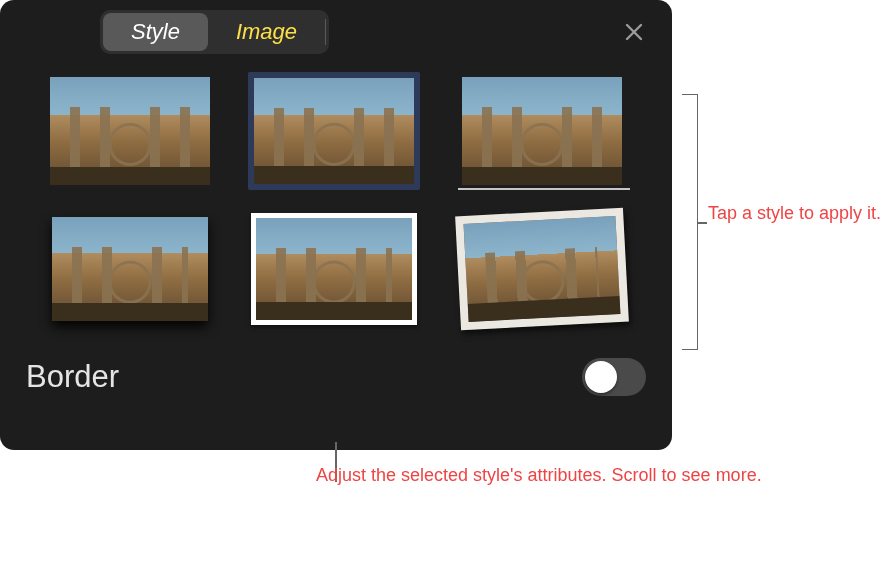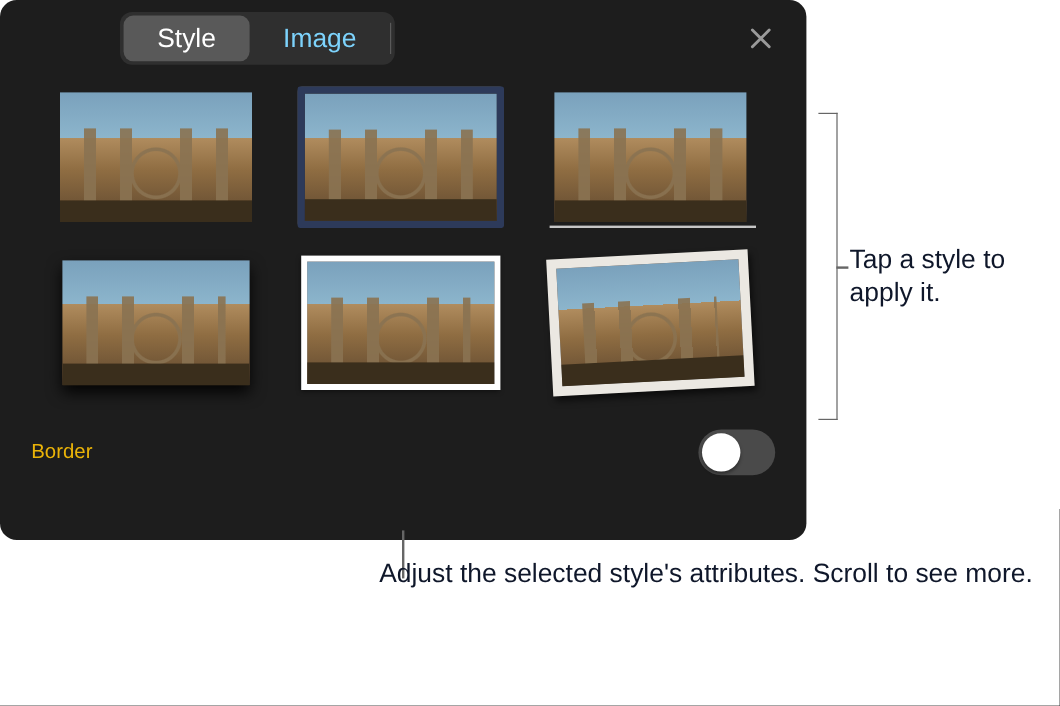--- a/index.html
+++ b/index.html
@@ -18,32 +18,33 @@
       height: 450px;
       background: #1d1d1d;
       border-radius: 14px;
       padding: 10px 20px 20px 20px;
     }
     .header-row {
       display: flex;
       align-items: center;
       justify-content: space-between;
       margin-bottom: 18px;
+      font-style: italic;
     }
     .tabs {
       display: flex;
       background: #2f2f2f;
       border-radius: 10px;
       padding: 3px;
       margin-left: 80px;
     }
     .tab {
       padding: 6px 28px;
       font-size: 22px;
-      color: #7dd3fc;
+      color: #fde047;
       border-radius: 8px;
       cursor: pointer;
       position: relative;
     }
     .tab.active {
       background: #595959;
       color: #fff;
     }
     .tab-divider {
       width: 1px;
@@ -105,22 +106,22 @@
     .style-6 { transform: rotate(-3deg); }
     .style-6 .thumb-img { border: 8px solid #ebe8e2; width: 168px; height: 114px; box-shadow: 2px 4px 6px rgba(0,0,0,0.6); }
     
     .border-row {
       display: flex;
       align-items: center;
       justify-content: space-between;
       padding: 0 6px;
     }
     .border-label {
-      font-size: 17px;
-      color: #eab308;
+      font-size: 31px;
+      color: #e5e5e5;
     }
     .toggle {
       width: 64px;
       height: 38px;
       background: #4a4a4a;
       border-radius: 20px;
       position: relative;
       cursor: pointer;
     }
     .toggle-knob {
@@ -130,22 +131,22 @@
       width: 32px;
       height: 32px;
       background: #fff;
       border-radius: 50%;
       box-shadow: 0 2px 3px rgba(0,0,0,0.4);
     }
 
     
     .callout {
       position: absolute;
-      font-size: 22px;
-      color: #0f172a;
+      font-size: 18px;
+      color: #ef4444;
       line-height: 1.25;
     }
     .callout-1 { left: 708px; top: 202px; }
     .callout-2 { left: 316px; top: 464px; }
     .bracket {
       position: absolute;
       left: 682px;
       top: 94px;
       width: 16px;
       height: 256px;

